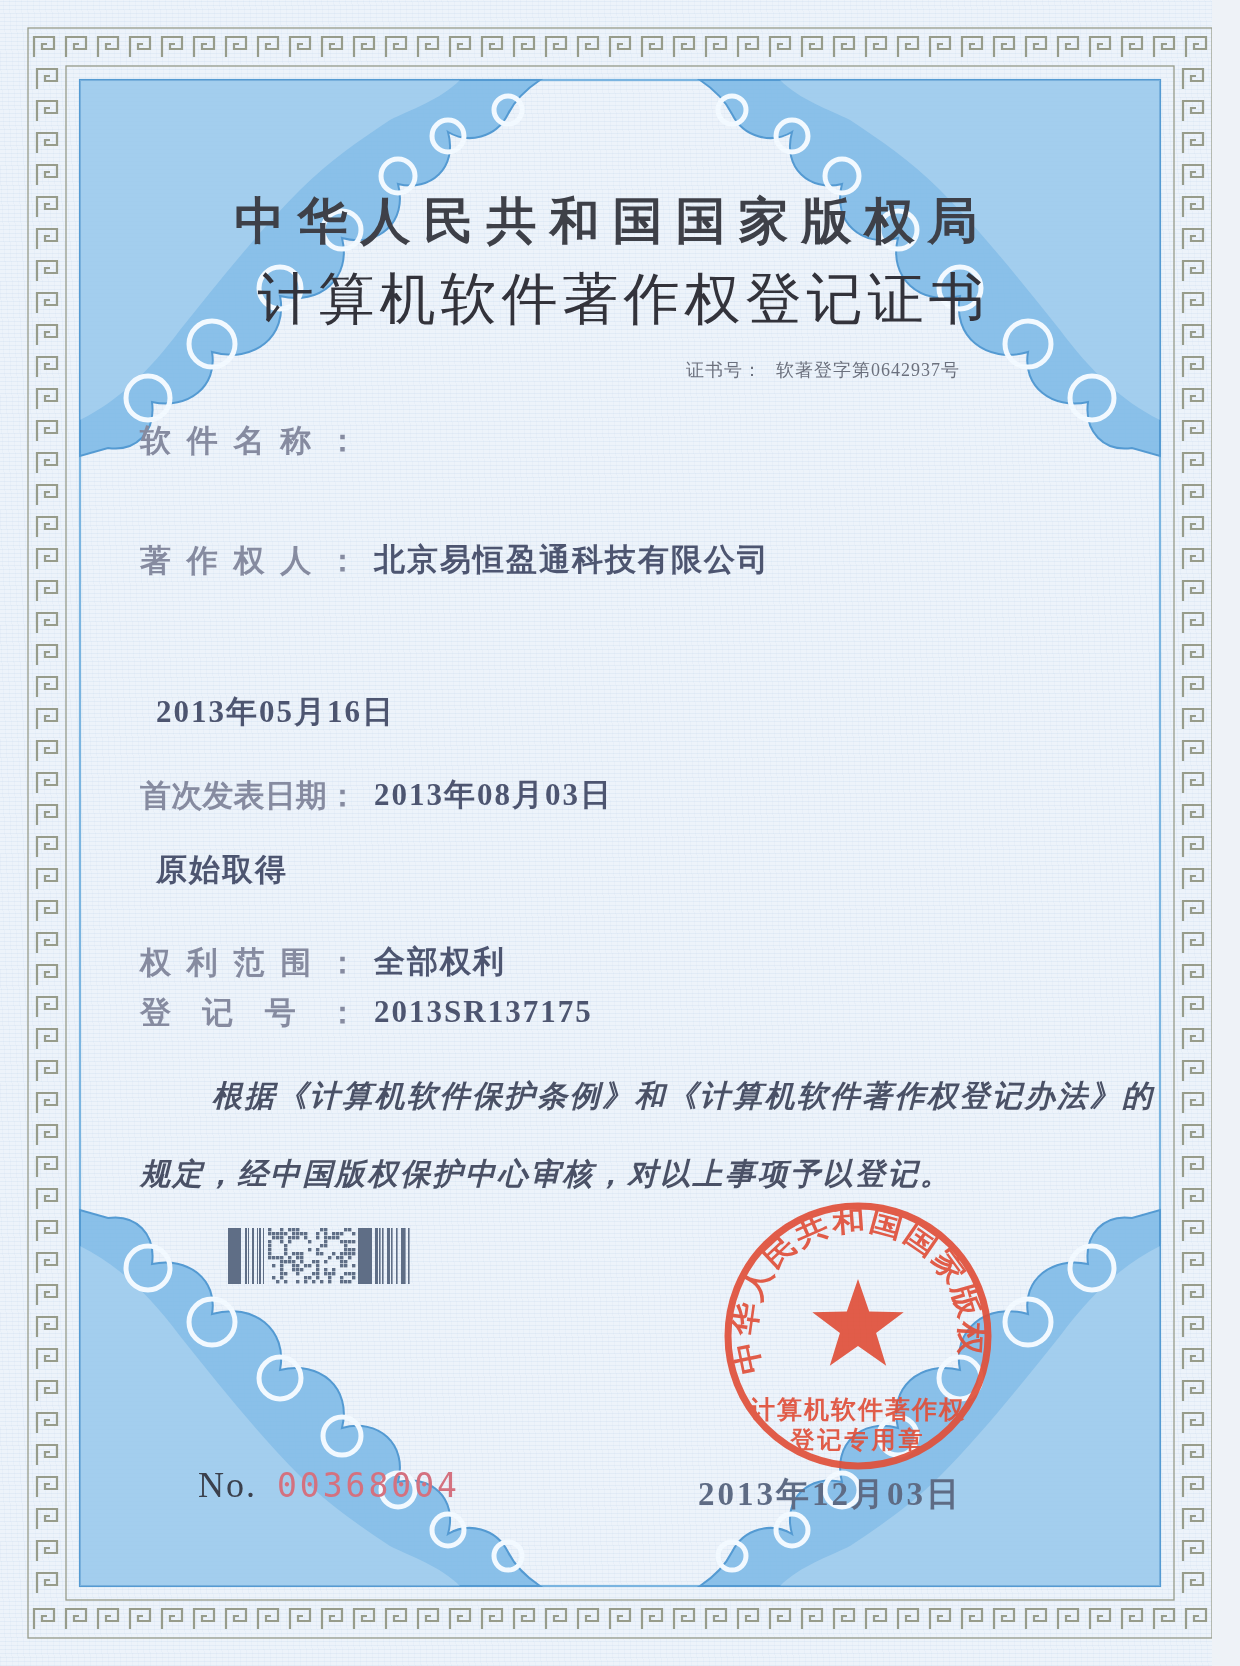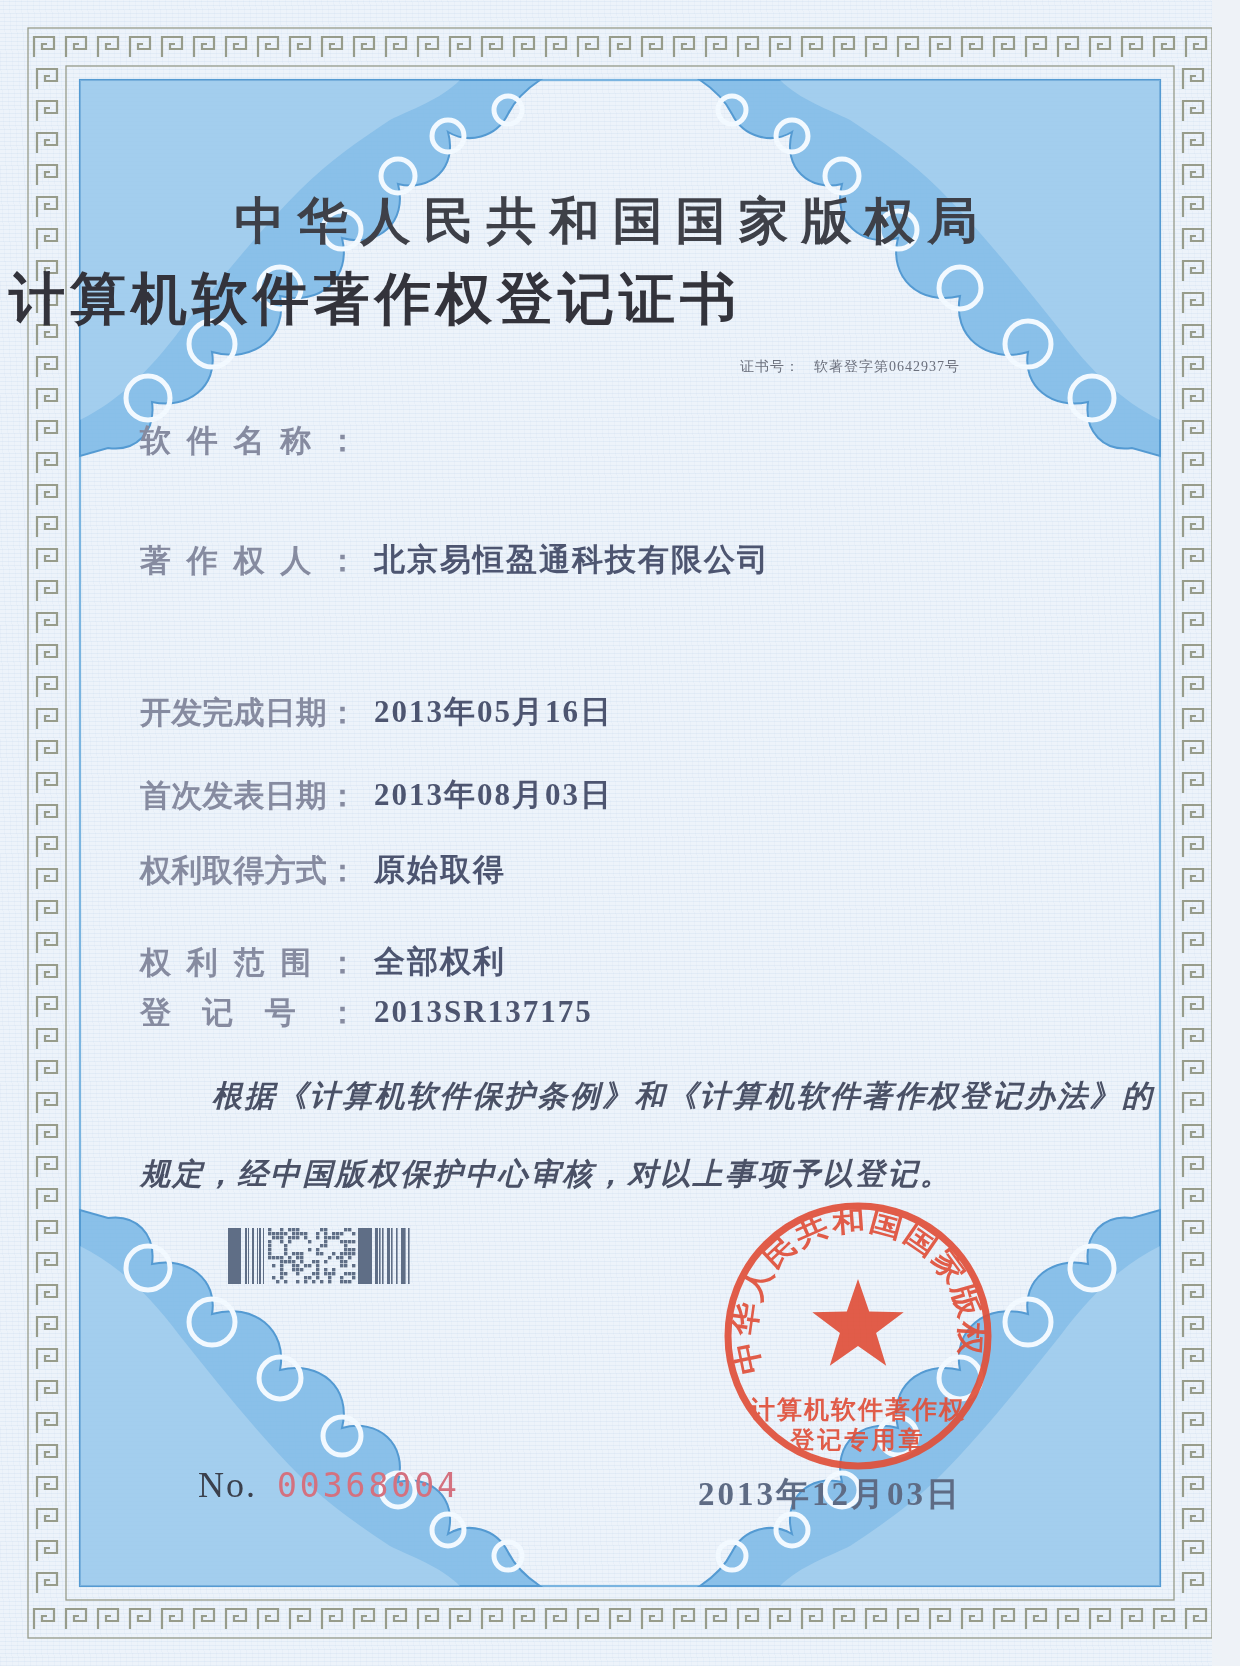--- a/index.html
+++ b/index.html
@@ -9,23 +9,23 @@
     background-color:#edf3fa;
     background-image:
       repeating-linear-gradient(0deg, rgba(130,170,215,0.10) 0 1px, rgba(255,255,255,0) 1px 4px),
       repeating-linear-gradient(87deg, rgba(130,170,215,0.05) 0 1px, rgba(255,255,255,0) 1px 6px);
   }
   .border-svg{position:absolute; inset:0; z-index:1; pointer-events:none;}
   .content{position:absolute; inset:0; z-index:2;}
 
   .authority{position:absolute; top:188px; left:0; width:100%; text-align:center;
     font-size:50px; font-weight:700; letter-spacing:13px; color:#3e4048; text-indent:13px;}
-  .cert-title{position:absolute; top:262px; left:4px; width:100%; 
-    font-size:56px; font-weight:700; letter-spacing:5px; color:#33333b; text-indent:5px;}
-  .certno{position:absolute; top:358px; right:252px; font-size:14px; color:#6b707d; letter-spacing:1px;}
+  .cert-title{position:absolute; top:262px; left:15px; width:100%; text-align:center;
+    font-size:56px; font-weight:400; letter-spacing:5px; color:#33333b; text-indent:5px;}
+  .certno{position:absolute; top:358px; right:252px; font-size:18px; color:#6b707d; letter-spacing:1px;}
   .certno .cv{margin-left:14px;}
 
   .field-row{position:absolute; left:140px; display:flex; align-items:flex-start;justify-content:flex-end;}
   .flabel{display:inline-block; width:218px; font-size:31px; font-weight:600; color:#868ba0;
     text-align:justify; text-align-last:justify; letter-spacing:0;}
   .fvalue{margin-left:16px; font-size:31px; font-weight:600; color:#4d5570; letter-spacing:2px; line-height:1.28;}
   .fvalue .line2{display:block; letter-spacing:1px;}
 
   .statement{position:absolute; font-size:30px; font-weight:600; color:#4a5166; letter-spacing:2.5px;font-style:italic;}
   .st1{left:212px; top:1076px;}
@@ -264,29 +264,27 @@
 
     <div id="fields-container">
         <div class="field-row" style="top: 420px;">
           <span class="flabel">软件名称：</span>
         </div>
         <div class="field-row" style="top: 540px;">
           <span class="flabel">著作权人：</span>
           <span class="fvalue">北京易恒盈通科技有限公司</span>
         </div>
         <div class="field-row" style="top: 692px;">
-          <span class="flabel">开发完成日期：</span>
           <span class="fvalue">2013年05月16日</span>
         </div>
         <div class="field-row" style="top: 775px;">
           <span class="flabel">首次发表日期：</span>
           <span class="fvalue">2013年08月03日</span>
         </div>
         <div class="field-row" style="top: 850px;">
-          <span class="flabel">权利取得方式：</span>
           <span class="fvalue">原始取得</span>
         </div>
         <div class="field-row" style="top: 922px; margin-top: 20px;">
           <span class="flabel">权利范围：</span>
           <span class="fvalue">全部权利</span>
         </div>
         <div class="field-row" style="top: 992px;">
           <span class="flabel">登记号：</span>
           <span class="fvalue">2013SR137175</span>
         </div>

